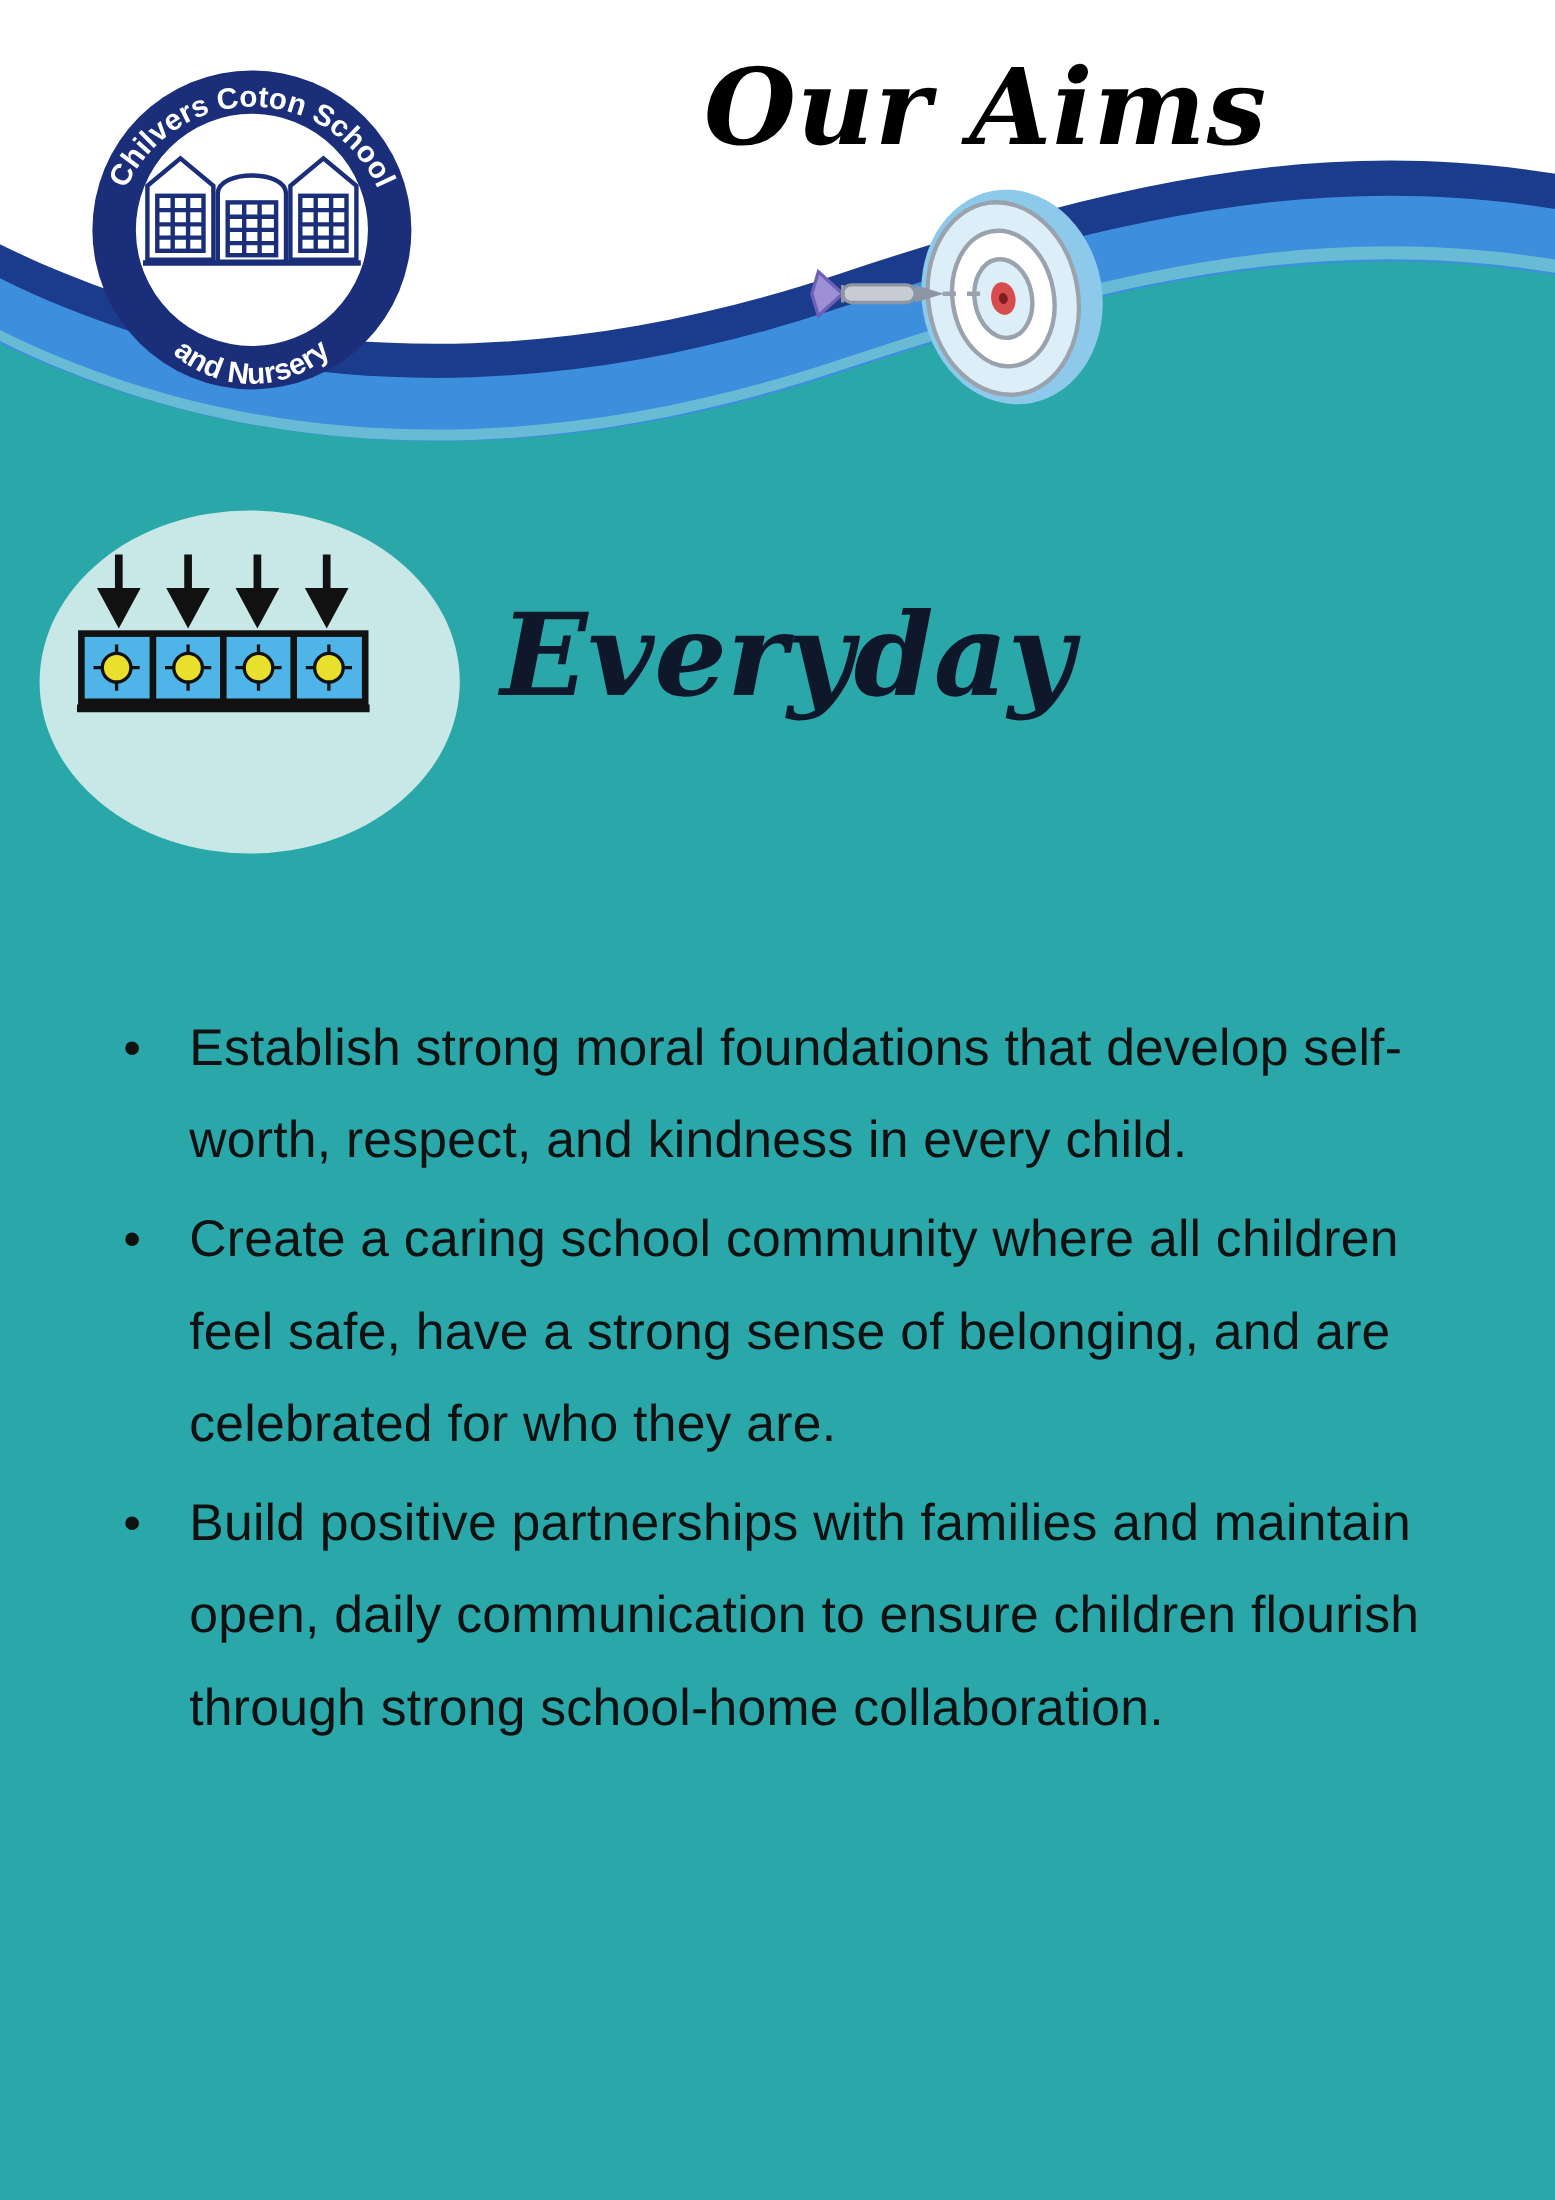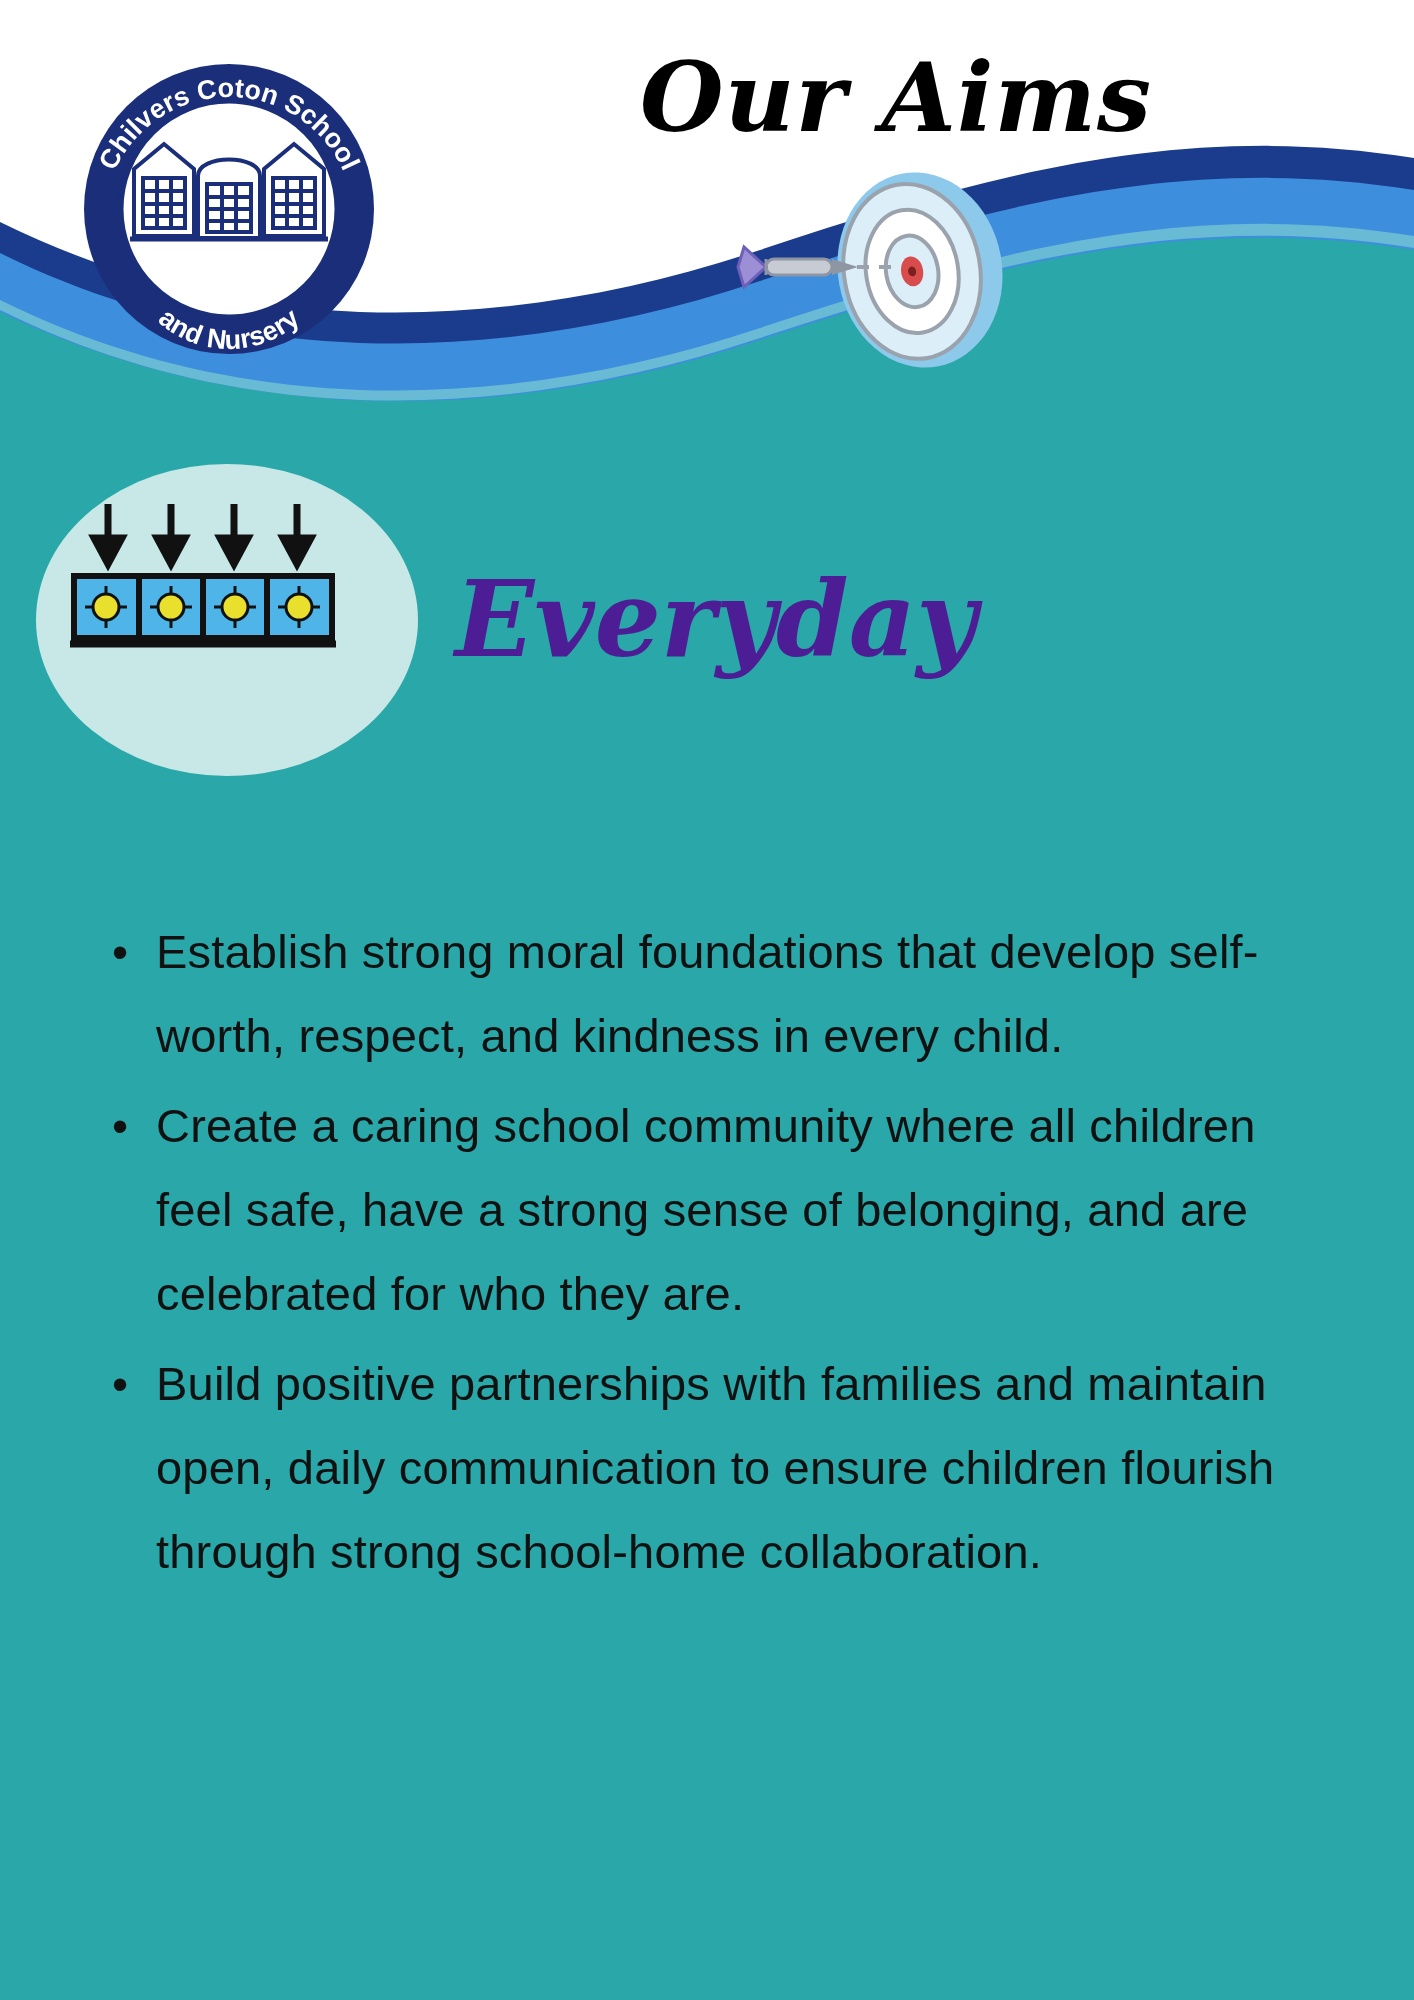--- a/index.html
+++ b/index.html
@@ -73,24 +73,24 @@
     width: 382px;
     height: 312px;
     border-radius: 50%;
     background: #C7E8E6;
   }
 
   
   .section-heading {
     position: absolute;
     left: 455px;
-    top: 540px;
+    top: 516px;
     width: 700px;
     height: 160px;
-    color: #4c1d95;
+    color: #0f172a;
     font-family: "DejaVu Serif", serif;
     font-size: 104px;
     font-style: italic;
     font-weight: bold;
     line-height: 160px;
     white-space: nowrap;
   }
 
   
   .bullets {
@@ -111,20 +111,21 @@
     color: #111;
     text-align: left;
     padding-left: 12px;
   }
   .bullet-text {
     flex: 1 1 auto;
     color: #111;
     font-size: 47px;
     line-height: 84px;
     letter-spacing: 0.2px;
+    margin-left: 16px;
   }
 </style>
 </head>
 <body>
 
 <div class="top-band">
   <svg width="1414" height="460" viewBox="0 0 1414 460" xmlns="http://www.w3.org/2000/svg">
 
     <rect x="0" y="0" width="1414" height="460" fill="#ffffff"></rect>
 

